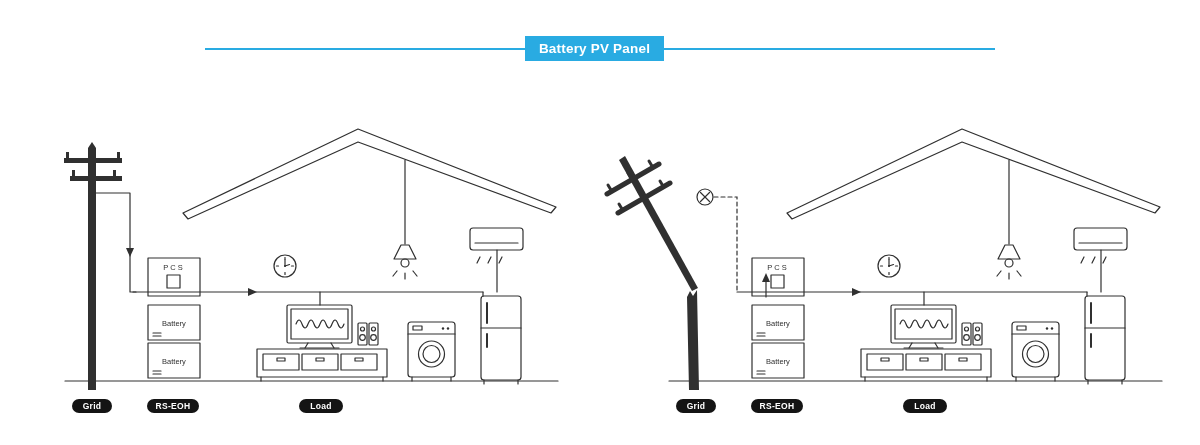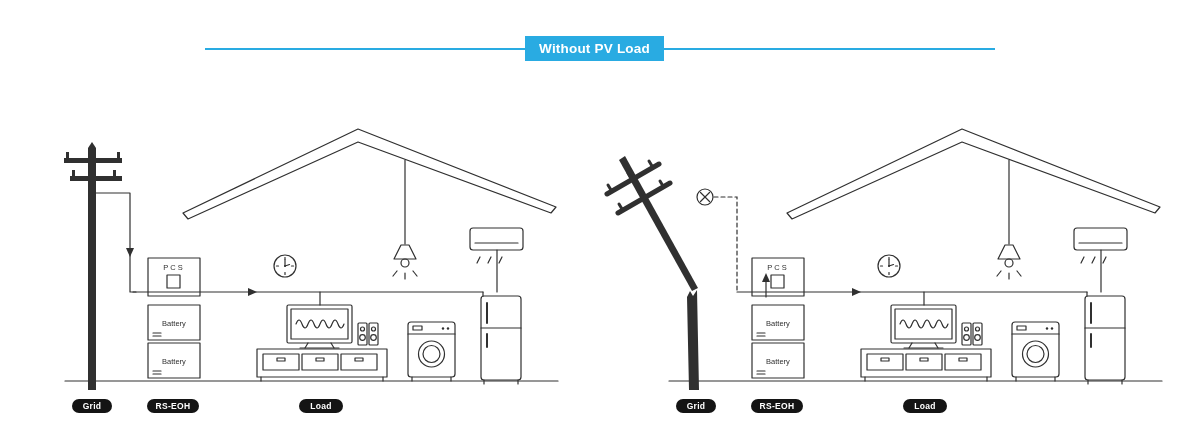--- a/index.html
+++ b/index.html
@@ -23,21 +23,21 @@
   .pcslabel{letter-spacing:2px;}
   .pilltext{font-size:8.5px;font-weight:bold;fill:#ffffff;text-anchor:middle;letter-spacing:.3px;}
 </style>
 </head>
 <body>
 
 <div class="page">
 
   <div class="title-row">
     <div class="rule rule-left"></div>
-    <div class="title-box">Without PV Load</div>
+    <div class="title-box">Battery PV Panel</div>
     <div class="rule rule-right"></div>
   </div>
 
   <svg width="1200" height="345" viewBox="0 0 1200 345" xmlns="http://www.w3.org/2000/svg" xmlns:xlink="http://www.w3.org/1999/xlink">
 
     <defs>
       <g id="houseunit">
 
         <path class="ln" d="M183,113 L358,29 L556,107 L551,113 L358,42 L188,119 Z"></path>
 

